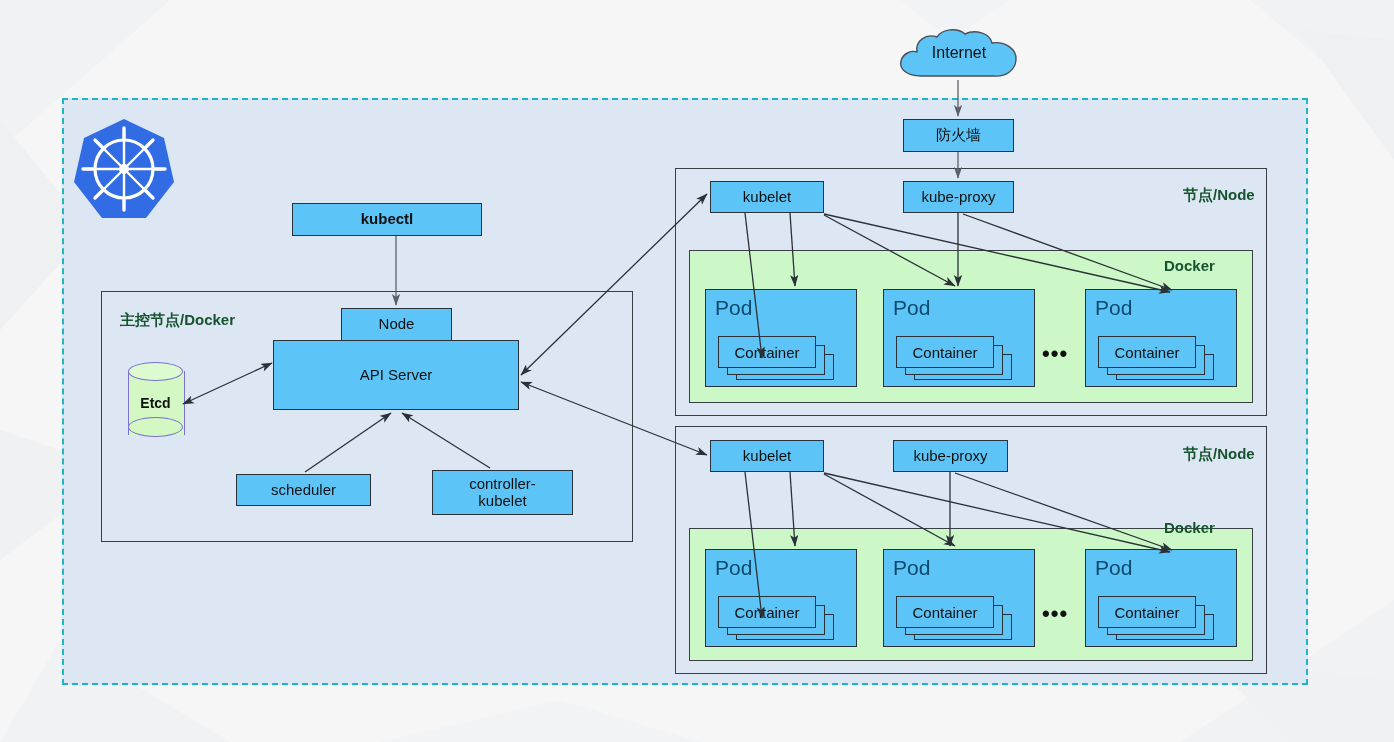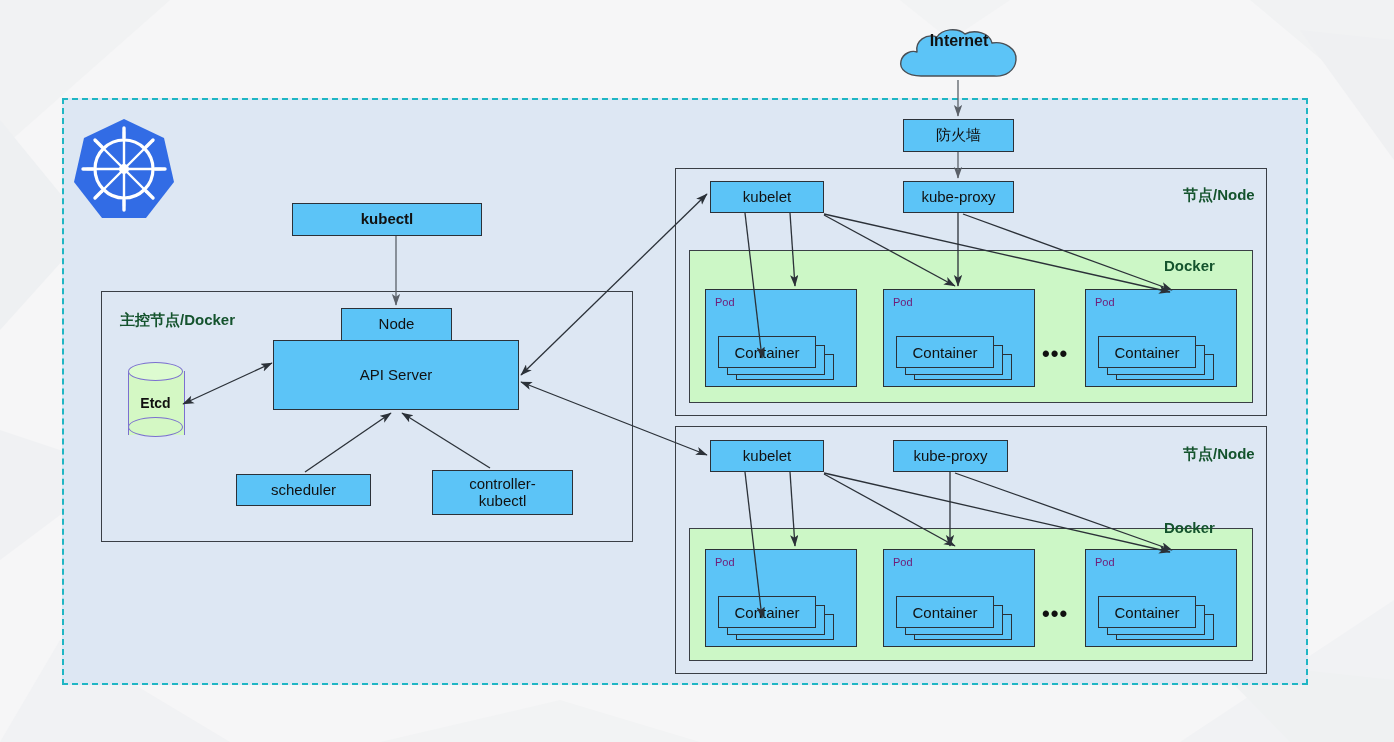--- a/index.html
+++ b/index.html
@@ -74,22 +74,22 @@
   
   .pod {
     background: #5cc4f7;
     border: 1.5px solid #2b3138;
     z-index: 3;
   }
   .pod-label {
     position: absolute;
     left: 9px;
     top: 6px;
-    font-size: 11px;
-    color: #701a75;
+    font-size: 21px;
+    color: #0c4a6e;
   }
   
   .cstack { position: absolute; z-index: 4; }
   .cstack .layer {
     position: absolute;
     background: #5cc4f7;
     border: 1.5px solid #2b3138;
   }
   .cstack .front {
     position: absolute;
@@ -199,21 +199,21 @@
 
   <div class="cloud" style="left:895px; top:28px; width:128px; height:58px;">
     <svg width="128" height="58" viewBox="0 0 128 58">
       <path d="M26,48 C12,48 4,41 6,33 C8,25 17,22 22,24
                C20,13 31,5 42,9
                C47,1 62,-1 70,6
                C80,1 95,5 97,15
                C110,13 122,21 121,32
                C120,43 110,49 99,48 Z" fill="#5cc4f7" stroke="#4a4f55" stroke-width="1.4" stroke-linejoin="round"></path>
     </svg>
-    <div class="label" style="top:4px;font-weight:bold;">Internet</div>
+    <div class="label" style="top:16px;">Internet</div>
   </div>
 
   <div class="node bbox cn" style="left:903px; top:119px; width:111px; height:33px;">防火墙</div>
 
   <div class="node bbox" style="left:292px; top:203px; width:190px; height:33px;font-weight:bold;">kubectl</div>
 
   <div class="node group-box" style="left:101px; top:291px; width:532px; height:251px;"></div>
   <div class="group-label" style="left:120px; top:311px;">主控节点/Docker</div>
 
   <div class="node bbox" style="left:341px; top:308px; width:111px; height:33px;">Node</div>
@@ -223,21 +223,21 @@
   <div class="cyl" style="left:128px; top:362px; width:55px; height:82px;">
     <div class="body" style="top:9px; width:55px; height:64px;"></div>
     <div class="bot" style="top:55px; width:55px; height:20px;"></div>
     <div class="top" style="top:0px;  width:55px; height:19px;"></div>
     <div class="cap-label" style="top:33px;">Etcd</div>
   </div>
 
   <div class="node bbox" style="left:236px; top:474px; width:135px; height:32px;">scheduler</div>
 
   <div class="node bbox" style="left:432px; top:470px; width:141px; height:45px;">controller-
-kubectl</div>
+kubelet</div>
 
   <div class="node group-box" style="left:675px; top:168px; width:592px; height:248px;"></div>
   <div class="group-label" style="left:1183px; top:186px;">节点/Node</div>
 
   <div class="node bbox" style="left:710px; top:181px; width:114px; height:32px;">kubelet</div>
   <div class="node bbox" style="left:903px; top:181px; width:111px; height:32px;">kube-proxy</div>
 
   <div class="node docker-area" style="left:689px; top:250px; width:564px; height:153px;"></div>
   <div class="group-label" style="left:1164px; top:257px;">Docker</div>
 

